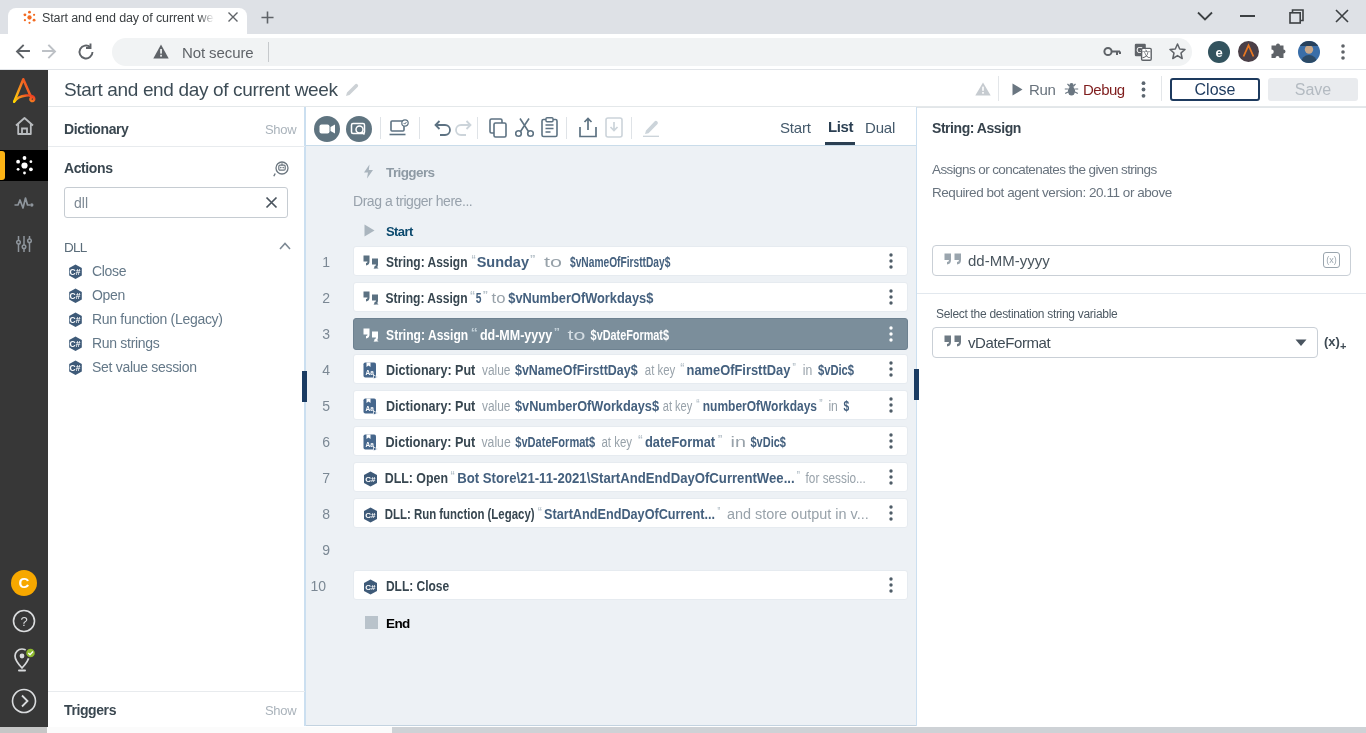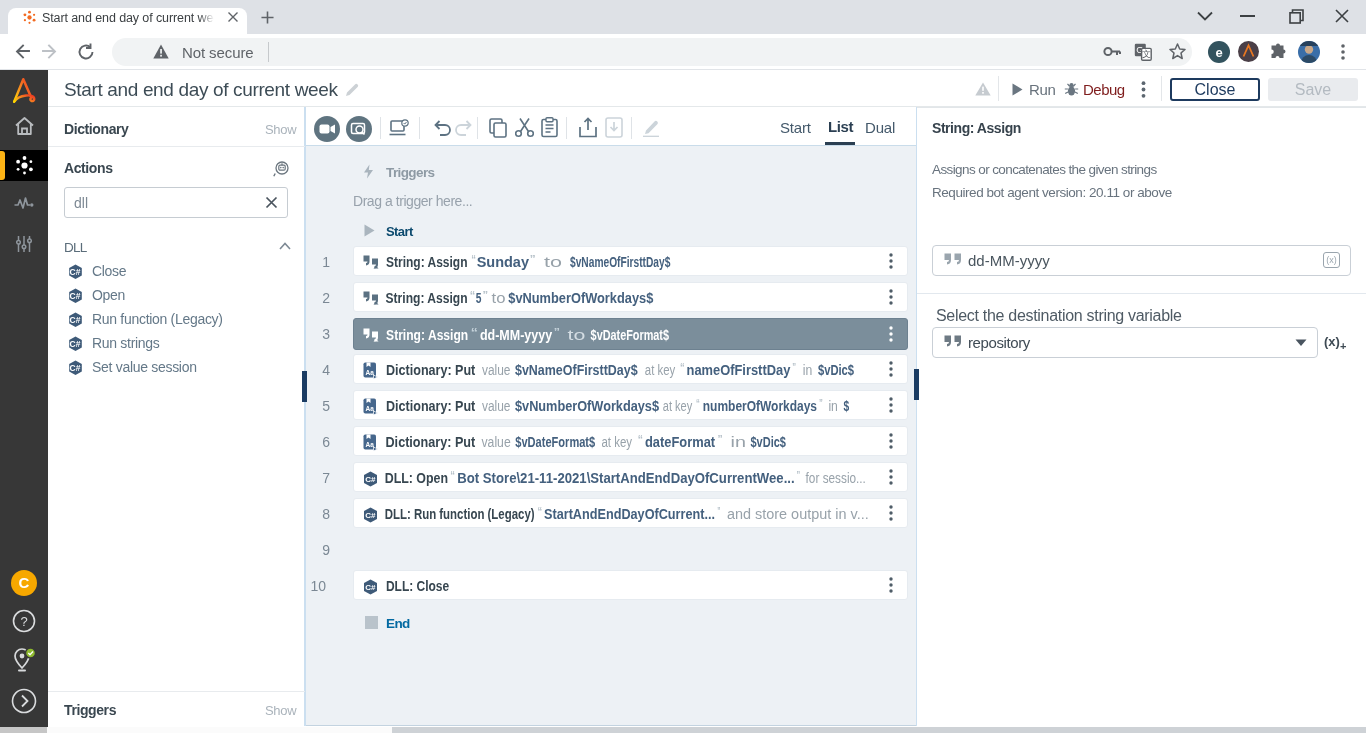--- a/index.html
+++ b/index.html
@@ -548,41 +548,41 @@
       <text x="31.9" y="20" font-size="14" font-weight="bold" fill="#374650" font-family="Liberation Sans" textLength="63.3" lengthAdjust="spacingAndGlyphs">DLL: Close</text>
     </svg>
     <svg class="kebab" viewBox="0 0 4 16">
         <circle cx="2" cy="2" r="1.7" fill="#4f5d68"></circle>
         <circle cx="2" cy="8" r="1.7" fill="#4f5d68"></circle>
         <circle cx="2" cy="14" r="1.7" fill="#4f5d68"></circle>
       </svg>
   </div>
 
   <div class="abs" style="left:365px;top:616px;width:13px;height:13px;background:#b9c3cb"></div>
-  <div class="abs" style="left:386px;top:616px;font-size:13.5px;letter-spacing:-0.6px;font-weight:bold;color:#0369a1">End</div>
+  <div class="abs" style="left:386px;top:616px;font-size:13.5px;letter-spacing:-0.6px;font-weight:bold;color:#000000">End</div>
   <div id="rightpanel"></div>
   
   <div class="abs" style="left:932px;top:120px;font-size:14px;letter-spacing:-0.45px;font-weight:bold;color:#37434d">String: Assign</div>
   <div class="abs" style="left:932px;top:162px;font-size:13.5px;letter-spacing:-0.6px;color:#68737e">Assigns or concatenates the given strings</div>
   <div class="abs" style="left:932px;top:185px;font-size:13.5px;letter-spacing:-0.45px;color:#68737e">Required bot agent version: 20.11 or above</div>
   <div class="abs" style="left:932px;top:245px;width:419px;height:31px;border:1px solid #c9cfd6;border-radius:4px;background:#fff"></div>
   <svg class="abs" style="left:944px;top:253px" width="18" height="14" viewBox="0 0 18 14">
       <path d="M0.5 0.5 H7 V7 Q7 11 3 11.5 V9 Q5 9 5 7 H0.5 Z" fill="#9aa5ae"></path>
       <path d="M10.5 0.5 H17 V7 Q17 11 13 11.5 V9 Q15 9 15 7 H10.5 Z" fill="#9aa5ae"></path>
     </svg>
   <div class="abs" style="left:968px;top:252px;font-size:15px;color:#4a565f">dd-MM-yyyy</div>
   <div class="abs" style="left:1323px;top:252px;width:17px;height:16px;border:1px solid #9aa5ae;border-radius:3px;font-size:9px;color:#9aa5ae;text-align:center;line-height:14px">(x)</div>
   <div class="abs" style="left:917px;top:293px;width:449px;height:1px;background:#e2e8ee"></div>
-  <div class="abs" style="left:936px;top:307px;font-size:16px;letter-spacing:-0.3px;color:#4e5a64">Select the destination string variable</div>
+  <div class="abs" style="left:936px;top:307px;font-size:12px;letter-spacing:-0.3px;color:#4e5a64">Select the destination string variable</div>
   <div class="abs" style="left:932px;top:327px;width:386px;height:31px;border:1px solid #c9cfd6;border-radius:4px;background:#fff"></div>
   <svg class="abs" style="left:944px;top:335px" width="18" height="14" viewBox="0 0 18 14">
       <path d="M0.5 0.5 H7 V7 Q7 11 3 11.5 V9 Q5 9 5 7 H0.5 Z" fill="#6e7a84"></path>
       <path d="M10.5 0.5 H17 V7 Q17 11 13 11.5 V9 Q15 9 15 7 H10.5 Z" fill="#6e7a84"></path>
     </svg>
-  <div class="abs" style="left:968px;top:334px;font-size:15px;letter-spacing:-0.4px;color:#3f4b55">repository</div>
+  <div class="abs" style="left:968px;top:334px;font-size:15px;letter-spacing:-0.4px;color:#3f4b55">vDateFormat</div>
   <svg class="abs" style="left:1295px;top:339px" width="12" height="8" viewBox="0 0 12 8">
       <path d="M0.5 0.5 L6 7 L11.5 0.5 Z" fill="#4a5560"></path>
     </svg>
   <div class="abs" style="left:1324px;top:334px;font-size:13px;font-weight:bold;color:#3e4a54">(x)<span style="font-size:11px;vertical-align:-4px">+</span></div>
   <div id="rpborder"></div>
   <div id="splitL"></div>
   <div id="splitR"></div>
   <div id="thumbL"></div>
   <div id="thumbR"></div>
   <div id="bottomstrip"></div>

